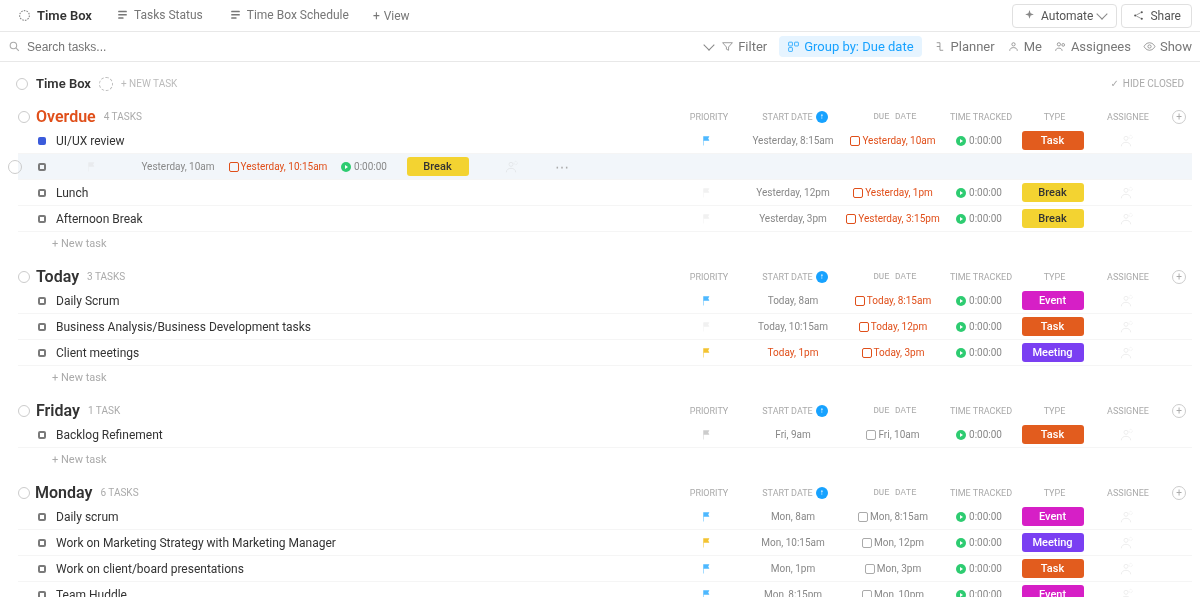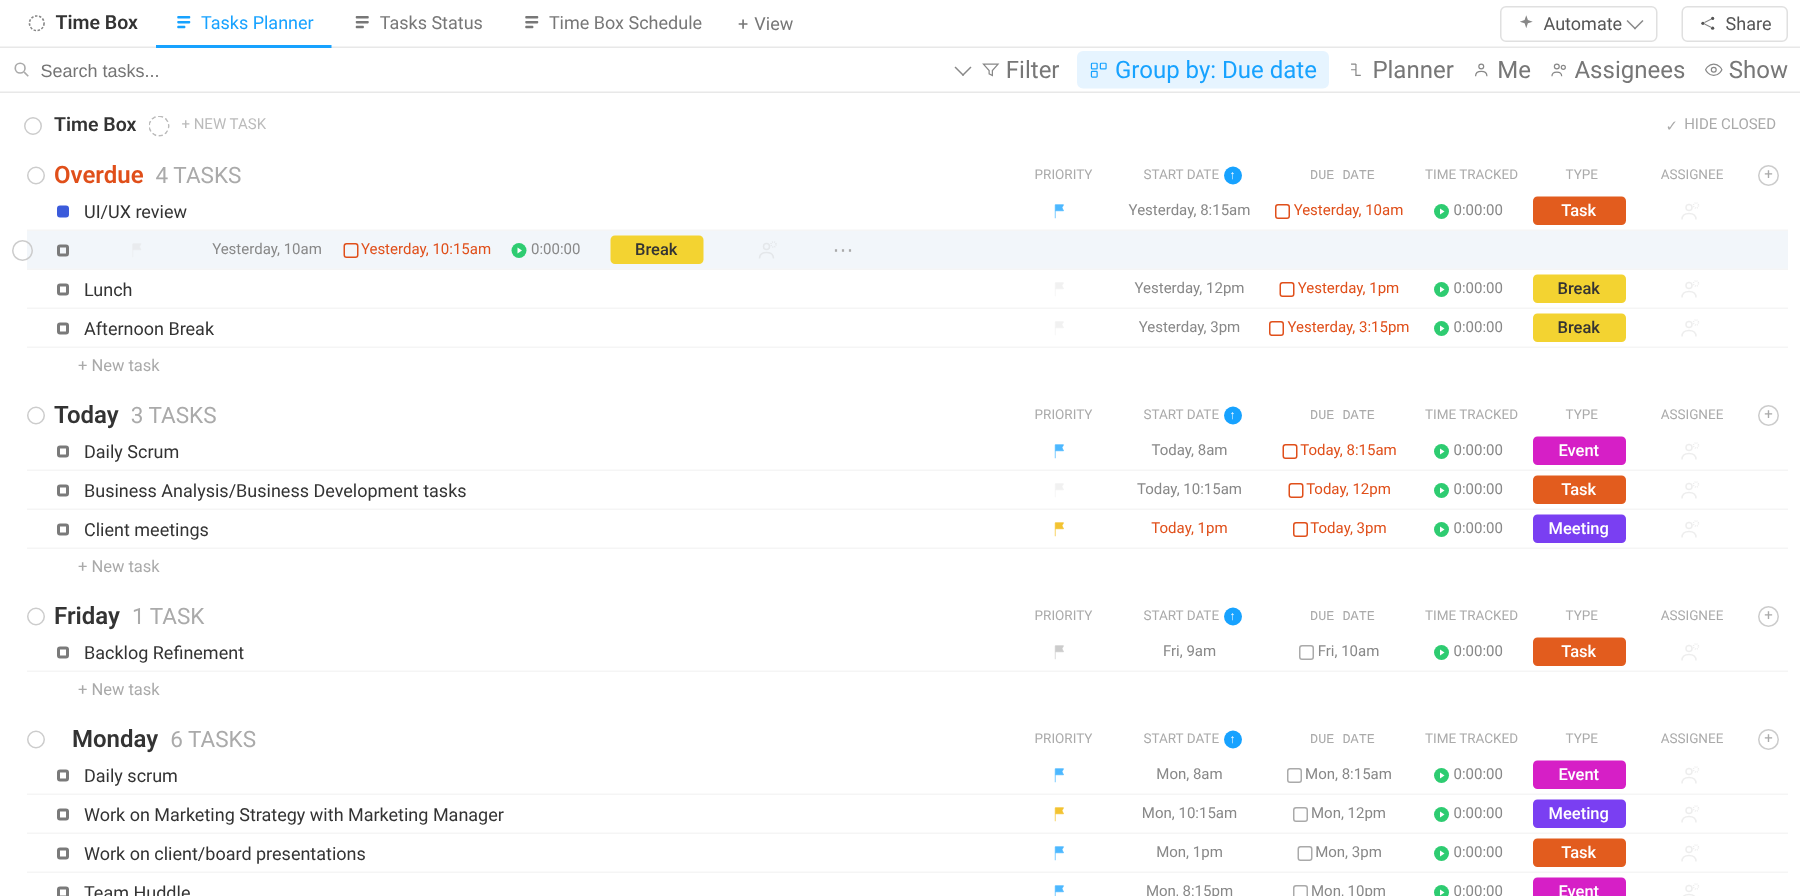--- a/index.html
+++ b/index.html
@@ -3,42 +3,42 @@
 <meta charset="utf-8">
 <style>
 * { margin: 0; padding: 0; box-sizing: border-box; }
 body { font-family: -apple-system, BlinkMacSystemFont, "Segoe UI", Roboto, sans-serif; font-size: 12px; color: #333; background: #fff; }
 .topbar { display: flex; align-items: center; height: 32px; border-bottom: 1px solid #e8e8e8; padding: 0 8px; }
 .topbar-left { display: flex; align-items: center; gap: 2px; flex: 1; }
 .workspace-title { font-weight: 600; font-size: 13px; color: #333; display: flex; align-items: center; gap: 6px; padding: 0 10px; }
 .view-tab { display: flex; align-items: center; gap: 5px; padding: 0 12px; height: 32px; color: #777; cursor: pointer; font-size: 12px; border-bottom: 2px solid transparent; }
 .view-tab.active { color: #17a2ff; border-bottom-color: #17a2ff; }
 .add-view { display: flex; align-items: center; gap: 4px; padding: 0 10px; color: #777; cursor: pointer; }
-.topbar-right { display: flex; align-items: center; gap: 16px; }
+.topbar-right { display: flex; align-items: center; gap: 4px; }
 .btn-light { display: flex; align-items: center; gap: 5px; padding: 4px 10px; border: 1px solid #e0e0e0; border-radius: 4px; background: #fff; color: #555; cursor: pointer; font-size: 12px; }
 .chevron { width: 8px; height: 8px; border-right: 1.5px solid #888; border-bottom: 1.5px solid #888; transform: rotate(45deg); margin-top: -3px; }
 
 .filterbar { display: flex; align-items: center; height: 30px; border-bottom: 1px solid #e8e8e8; padding: 0 8px; }
 .search-wrap { display: flex; align-items: center; gap: 6px; flex: 1; color: #aaa; }
 .search-input { border: none; outline: none; flex: 1; font-size: 12px; color: #555; }
 .filterbar-right { display: flex; align-items: center; gap: 12px; }
-.fb-item { display: flex; align-items: center; gap: 4px; color: #777; cursor: pointer; font-size: 16px; }
+.fb-item { display: flex; align-items: center; gap: 4px; color: #777; cursor: pointer; font-size: 13px; }
 .fb-item.highlight { background: #e6f4ff; color: #17a2ff; padding: 3px 8px; border-radius: 4px; }
 
 .content { padding: 10px 8px 20px 8px; }
 .list-title-row { display: flex; align-items: center; gap: 8px; padding: 4px 8px; }
 .list-title { font-weight: 600; font-size: 13px; color: #333; }
 .hide-closed { margin-left: auto; font-size: 10px; color: #aaa; display: flex; align-items: center; gap: 4px; }
 .new-task-link { color: #bbb; font-size: 10px; text-transform: uppercase; cursor: pointer; }
 
 .group { margin-top: 10px; padding-left: 10px; }
 .group-header { display: flex; align-items: center; padding: 2px 6px 2px 0; }
 .group-name { font-weight: 600; font-size: 16px; display: flex; align-items: center; gap: 6px; }
 .group-name.overdue { color: #e04f1a; }
-.group-count { color: #aaa; font-size: 15px; margin-left: 8px; text-transform: uppercase; }
+.group-count { color: #aaa; font-size: 10px; margin-left: 8px; text-transform: uppercase; }
 .col-headers { display: flex; margin-left: auto; gap: 0; align-items: center; }
 .colh { width: 72px; text-align: center; font-size: 9px; color: #aaa; text-transform: uppercase; }
 .colh.type { width: 75px; }
 .colh.start { width: 100px; display: flex; align-items: center; justify-content: center; gap: 3px; }
 .colh.due { width: 100px; font-family: Liberation Mono, monospace; }
 .arrow-badge { width: 12px; height: 12px; background: #17a2ff; border-radius: 50%; display: inline-flex; align-items: center; justify-content: center; color: #fff; font-size: 8px; }
 .plus-circle { width: 14px; height: 14px; border: 1px solid #ccc; border-radius: 50%; display: inline-flex; align-items: center; justify-content: center; color: #aaa; font-size: 10px; margin-left: 8px; cursor: pointer; }
 
 .task-row { display: flex; align-items: center; padding: 3px 0 3px 20px; min-height: 25px; border-bottom: 1px solid #f5f5f5; }
 .task-row:hover, .task-row.hovered { background: #f2f6fa; }
@@ -75,28 +75,20 @@
 <body>
 
 <div class="topbar">
   <div class="topbar-left">
     <div class="workspace-title">
       <svg class="ic-svg" viewBox="0 0 24 24">
           <circle cx="12" cy="12" r="9" fill="none" stroke="#888" stroke-width="2" stroke-dasharray="3 2"></circle>
         </svg>
       <span>Time Box</span>
     </div>
-      <div class="view-tab active">
-        <svg class="ic-svg" viewBox="0 0 24 24">
-          <rect x="4" y="5" width="16" height="3" rx="1"></rect>
-          <rect x="4" y="11" width="16" height="3" rx="1"></rect>
-          <rect x="4" y="17" width="10" height="3" rx="1"></rect>
-        </svg>
-        <span>Tasks Planner</span>
-      </div>
       <div class="view-tab">
         <svg class="ic-svg" viewBox="0 0 24 24">
           <rect x="4" y="5" width="16" height="3" rx="1"></rect>
           <rect x="4" y="11" width="16" height="3" rx="1"></rect>
           <rect x="4" y="17" width="10" height="3" rx="1"></rect>
         </svg>
         <span>Tasks Status</span>
       </div>
       <div class="view-tab">
         <svg class="ic-svg" viewBox="0 0 24 24">
@@ -493,21 +485,21 @@
                 </svg></span>
             </div>
         <div class="row-actions"></div>
       </div>
         </div>
         <div class="new-task-row">+ New task</div>
       </div>
       <div class="group">
         <div class="group-header">
     <span class="circle-toggle"></span>
-    <span class="group-name " style="margin-left:18px">Monday</span>
+    <span class="group-name " style="margin-left:5px">Monday</span>
     <span class="group-count">6 TASKS</span>
     <div class="col-headers">
       <div class="colh">PRIORITY</div>
       <div class="colh start">START DATE<span class="arrow-badge">↑</span></div>
       <div class="colh due">DUE DATE</div>
       <div class="colh">TIME TRACKED</div>
       <div class="colh type">TYPE</div>
       <div class="colh">ASSIGNEE</div>
       <span class="plus-circle">+</span>
     </div>

